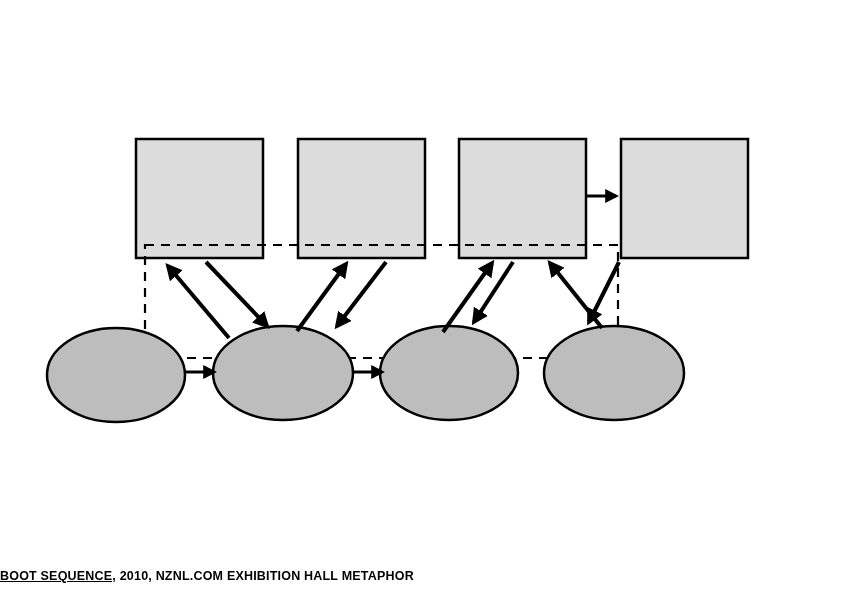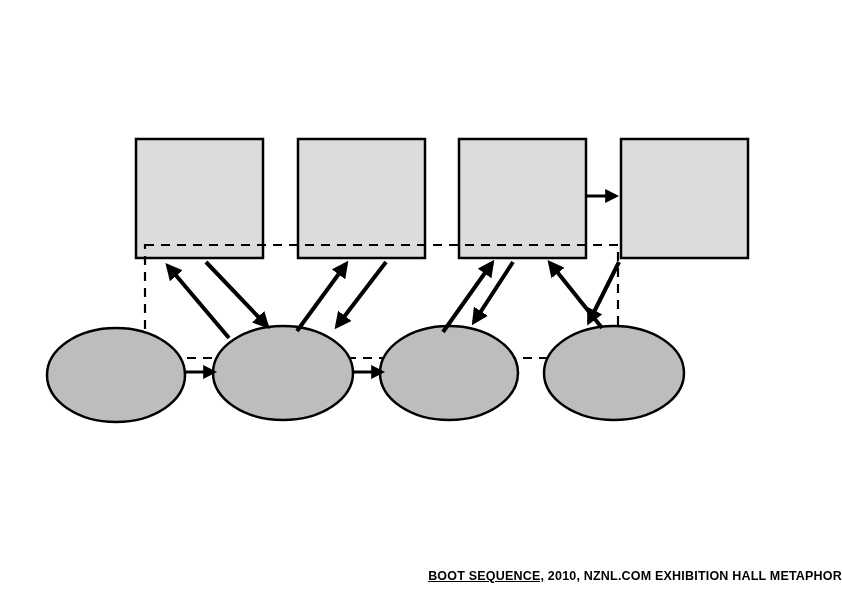--- a/index.html
+++ b/index.html
@@ -50,21 +50,21 @@
   .boundary-dashed {
     fill: none;
     stroke: #000000;
     stroke-width: 2.2;
     stroke-dasharray: 9 7;
   }
   .caption-text {
     position: absolute;
     left: 0;
     width: 842px;
-    text-align: right;
+    text-align: left;
     font-family: "Liberation Sans", sans-serif;
     font-size: 12.5px;
     font-weight: bold;
     letter-spacing: 0.2px;
     color: #000000;
     white-space: nowrap;
   }
   .caption-underlined {
     text-decoration: underline;
   }

